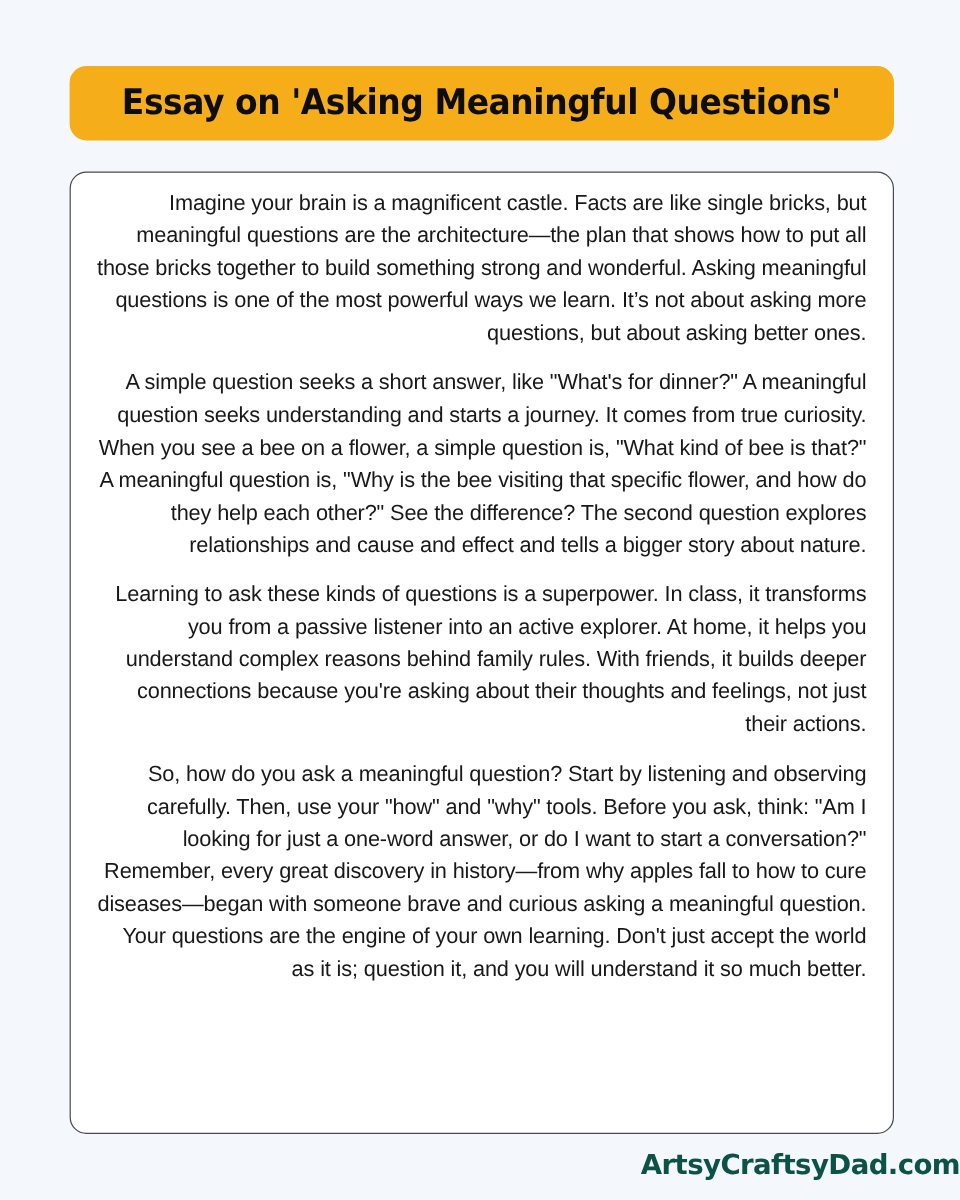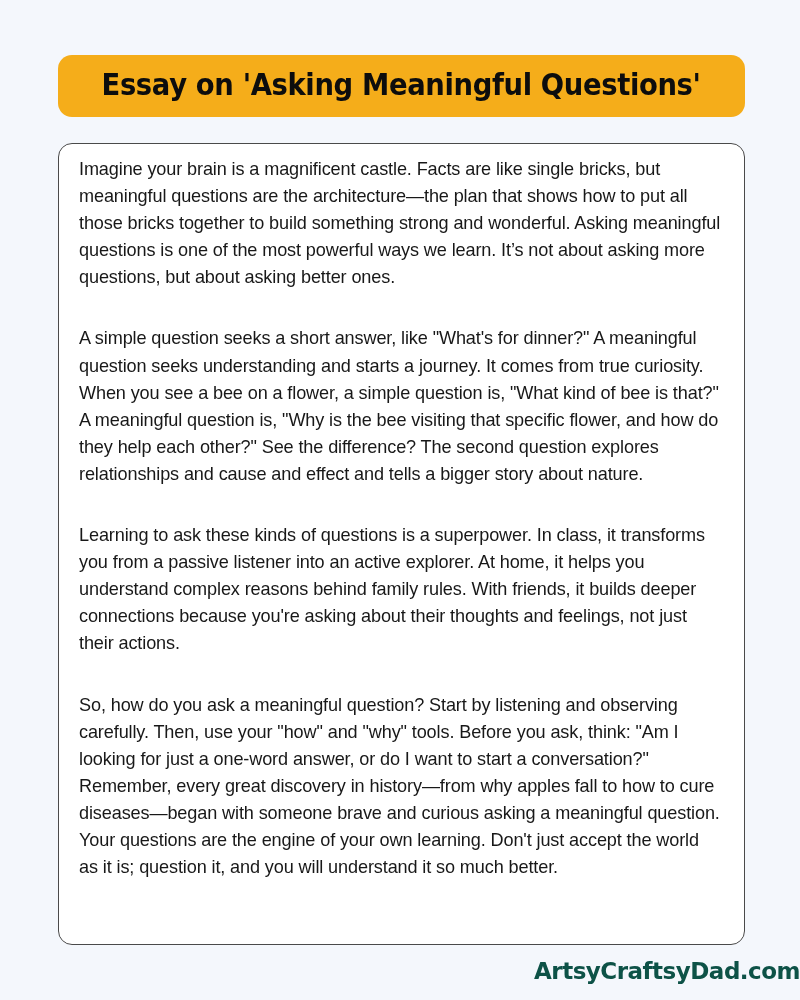--- a/index.html
+++ b/index.html
@@ -63,26 +63,27 @@
     padding: 12px 22px 12px 20px;
     overflow: hidden;
   }
 
   .essay-body {
     font-family: "Liberation Sans", sans-serif;
     font-size: 18.1px;
     line-height: 27.1px;
     color: #181818;
     letter-spacing: -0.12px;
+    text-align: right;
   }
   .essay-body p {
     margin: 0;
   }
   .essay-body p + p {
-    margin-top: 34px;
+    margin-top: 14px;
   }
 
   
   .footer-brand {
     position: absolute;
     left: 0;
     top: 958px;
     width: 800px;
     text-align: right;
     font-family: "DejaVu Sans", sans-serif;

